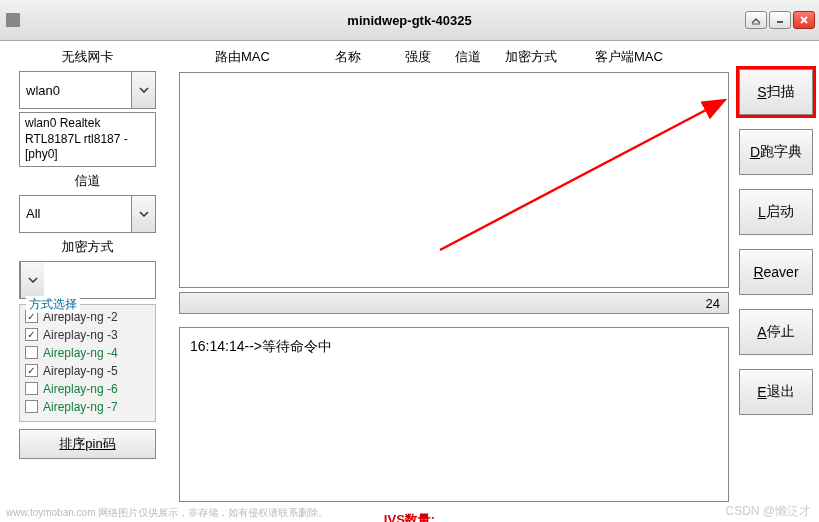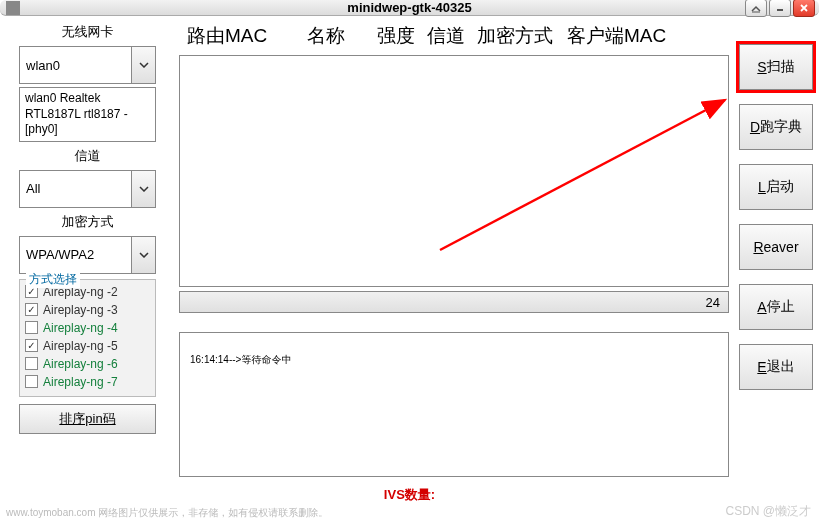--- a/index.html
+++ b/index.html
@@ -6,28 +6,27 @@
     body {
       font-family: sans-serif;
       font-size: 13px;
       background: #fff;
       width: 819px;
       height: 522px;
       overflow: hidden;
       position: relative;
     }
     .titlebar {
-      height: 16px;
+      height: 41px;
       background: linear-gradient(to bottom, #f2f2f2, #dcdcdc);
       border-bottom: 1px solid #aaa;
       display: flex;
       align-items: center;
       justify-content: center;
       position: relative;
-      border-radius: 6px;
     }
     .titlebar-icon {
       position: absolute;
       left: 6px;
       width: 14px;
       height: 14px;
       background: #888;
     }
     .title-text {
       font-weight: bold;
@@ -152,21 +151,22 @@
     }
     .center-panel {
       flex: 1;
       padding: 5px 4px;
       display: flex;
       flex-direction: column;
     }
     .col-headers {
       display: flex;
       padding: 2px 8px 6px;
-      font-size: 19px;
+      font-size: 13px;
+      margin-left: 28px;
     }
     .col-headers > div { }
     .col-mac { width: 120px; }
     .col-name { width: 70px; }
     .col-signal { width: 50px; }
     .col-channel { width: 50px; }
     .col-enc { width: 90px; }
     .col-client { flex: 1; }
     .network-list {
       border: 1px solid #888;
@@ -175,29 +175,29 @@
       margin-bottom: 4px;
     }
     .status-bar {
       border: 1px solid #888;
       height: 22px;
       background: linear-gradient(to bottom,#f0f0f0,#e0e0e0);
       display: flex;
       align-items: center;
       justify-content: flex-end;
       padding: 0 8px;
-      margin-bottom: 19px;
+      margin-bottom: 13px;
       font-size: 13px;
     }
     .log-box {
       border: 1px solid #888;
-      height: 145px;
-      background: #fff;
-      padding: 20px 10px;
-      font-size: 10px;
+      height: 175px;
+      background: #fff;
+      padding: 10px 10px;
+      font-size: 14px;
     }
     .right-panel {
       width: 86px;
       padding: 28px 6px 5px;
       display: flex;
       flex-direction: column;
       gap: 14px;
     }
     .action-btn {
       height: 46px;
@@ -289,21 +289,20 @@
       <div class="combo-text">All</div>
       <div class="combo-arrow">
           <svg viewBox="0 0 10 6">
             <path d="M1 1 L5 5 L9 1" stroke="#333" stroke-width="1.5" fill="none"></path>
           </svg>
         </div>
     </div>
 
     <div class="section-label">加密方式</div>
     <div class="combo">
-      <div class="combo-text">WPA/WPA2</div>
       <div class="combo-arrow">
           <svg viewBox="0 0 10 6">
             <path d="M1 1 L5 5 L9 1" stroke="#333" stroke-width="1.5" fill="none"></path>
           </svg>
         </div>
     </div>
 
     <div class="method-group">
       <div class="method-legend">方式选择</div>
       <div id="methods-container">

